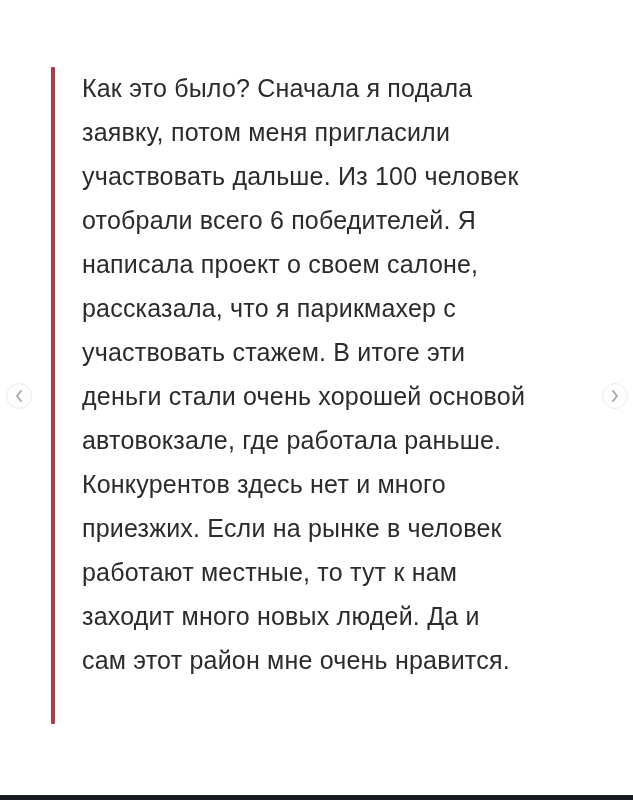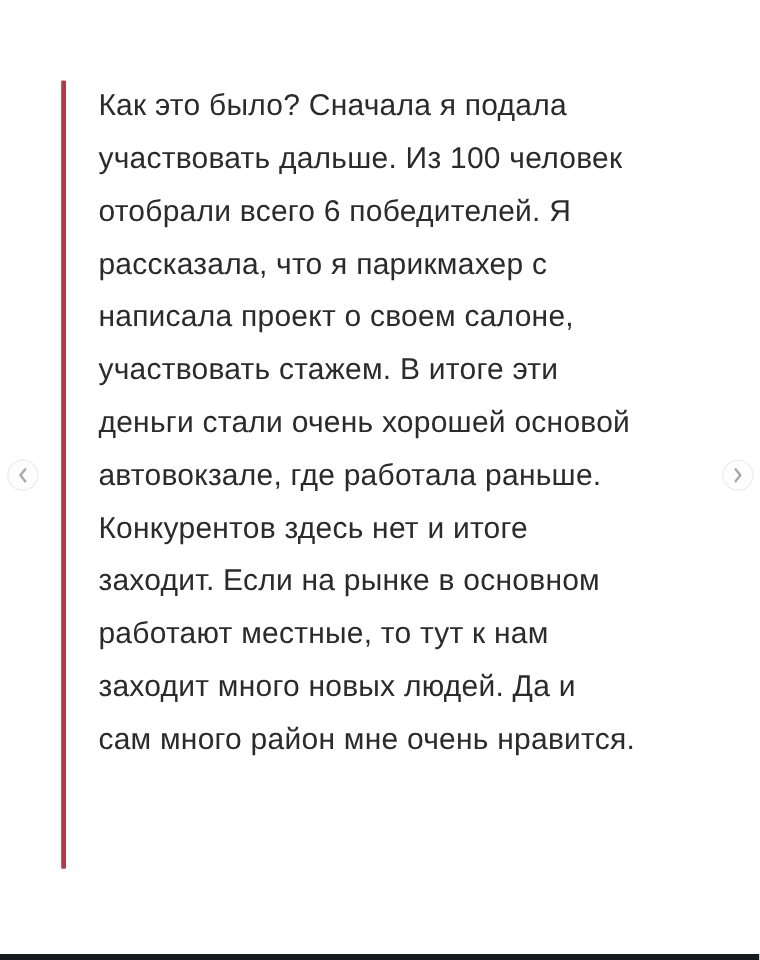--- a/index.html
+++ b/index.html
@@ -81,32 +81,33 @@
 </style>
 </head>
 <body>
 
 <div class="stage" style="background: rgb(255, 255, 255);">
 
   <div class="quote-block">
     <div class="quote-accent-bar" style="background: rgb(176, 58, 69);"></div>
     <div class="quote-text" style="color: rgb(43, 43, 43);">
         <div class="quote-line">Как это было? Сначала я подала</div>
+        <div class="quote-line">заявку, потом меня пригласили</div>
         <div class="quote-line">участвовать дальше. Из 100 человек</div>
         <div class="quote-line">отобрали всего 6 победителей. Я</div>
+        <div class="quote-line">написала проект о своем салоне,</div>
         <div class="quote-line">рассказала, что я парикмахер с</div>
-        <div class="quote-line">написала проект о своем салоне,</div>
         <div class="quote-line">участвовать стажем. В итоге эти</div>
         <div class="quote-line">деньги стали очень хорошей основой</div>
         <div class="quote-line">автовокзале, где работала раньше.</div>
-        <div class="quote-line">Конкурентов здесь нет и итоге</div>
-        <div class="quote-line">заходит. Если на рынке в основном</div>
+        <div class="quote-line">Конкурентов здесь нет и много</div>
+        <div class="quote-line">приезжих. Если на рынке в человек</div>
         <div class="quote-line">работают местные, то тут к нам</div>
         <div class="quote-line">заходит много новых людей. Да и</div>
-        <div class="quote-line">сам много район мне очень нравится.</div>
+        <div class="quote-line">сам этот район мне очень нравится.</div>
       </div>
   </div>
 
   <button class="nav-button prev" type="button">
     <span>
       <svg width="10" height="14" viewBox="0 0 10 14">
           <polyline points="7,2 3,7 7,12"></polyline>
         </svg>
     </span>
   </button>

